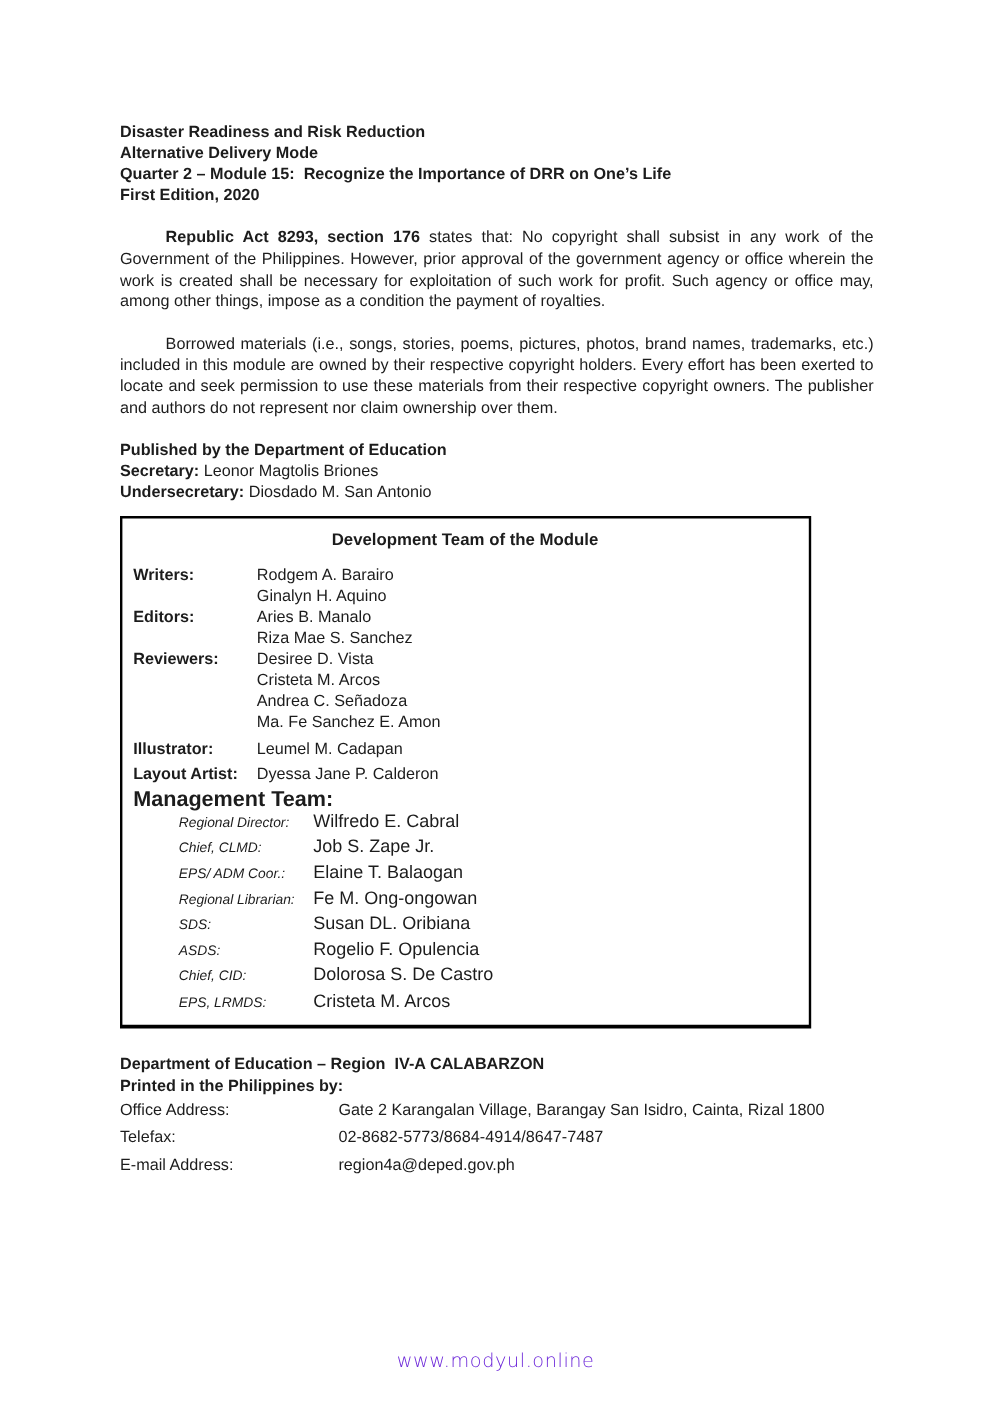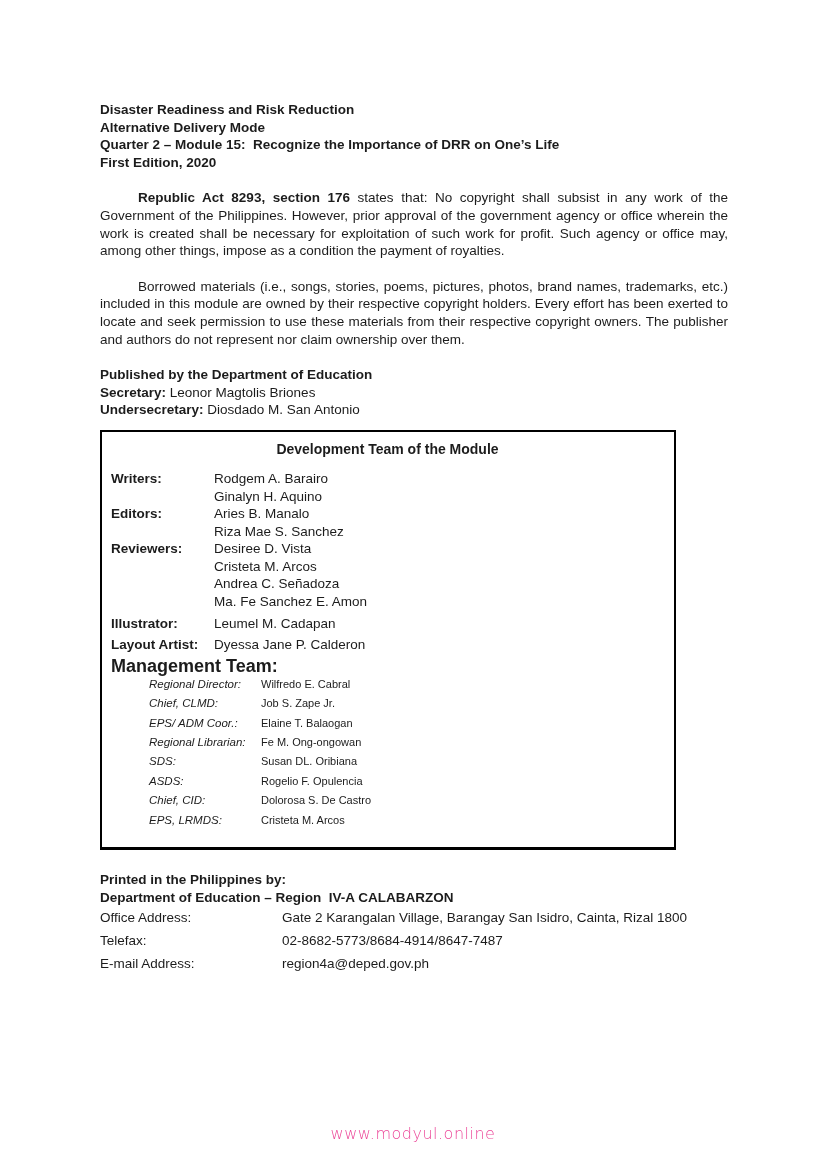--- a/index.html
+++ b/index.html
@@ -37,32 +37,32 @@
   .devbox .title {
     text-align: center; font-weight: bold; font-size: 14px;
     line-height: 18px; margin-bottom: 12px;
   }
   .dt-line { display: flex; font-size: 13.5px; line-height: 17.6px; }
   .dt-label { flex: 0 0 103px; font-weight: bold; }
   .dt-gap { margin-top: 4px; }
   .mg-title { font-weight: bold; font-size: 18px; line-height: 18px; margin-top: 3px; }
   .mg-line { display: flex; margin-left: 38px; line-height: 19.4px; align-items: baseline; }
   .mg-label { flex: 0 0 112px; font-style: italic; font-size: 11.5px; }
-  .mg-name { font-size: 11px; }
+  .mg-name { font-size: 15px; }
 
   .printed { margin-top: 21px; font-size: 13.5px; }
   .printed .b { font-weight: bold; line-height: 17.6px; white-space: pre-wrap; }
   .pr-line { display: flex; line-height: 23px; gap: 32px; }
   .pr-line:first-of-type { margin-top: 2px; }
   .pr-label { flex: 0 0 150px; }
 
   .footer {
     position: absolute; left: 0; top: 1124px; width: 826px;
     text-align: center;
-    color: #ec4899; font-size: 16px; letter-spacing: 0.5px;
+    color: #6d28d9; font-size: 16px; letter-spacing: 0.5px;
     font-family: "DejaVu Sans", sans-serif; font-weight: 300;
   }
 </style>
 </head>
 <body>
 
 <div class="page">
   <div class="content">
 
     <div class="hdr">
@@ -159,22 +159,22 @@
           <span class="mg-label">Chief, CID:</span>
           <span class="mg-name">Dolorosa S. De Castro</span>
         </div>
       <div class="mg-line">
           <span class="mg-label">EPS, LRMDS:</span>
           <span class="mg-name">Cristeta M. Arcos</span>
         </div>
     </div>
 
     <div class="printed">
+      <div class="b">Department of Education – Region  IV-A CALABARZON</div>
       <div class="b">Printed in the Philippines by:</div>
-      <div class="b">Department of Education – Region  IV-A CALABARZON</div>
       <div class="pr-line">
           <span class="pr-label">Office Address:</span>
           <span>Gate 2 Karangalan Village, Barangay San Isidro, Cainta, Rizal 1800</span>
         </div>
       <div class="pr-line">
           <span class="pr-label">Telefax:</span>
           <span>02-8682-5773/8684-4914/8647-7487</span>
         </div>
       <div class="pr-line">
           <span class="pr-label">E-mail Address:</span>

